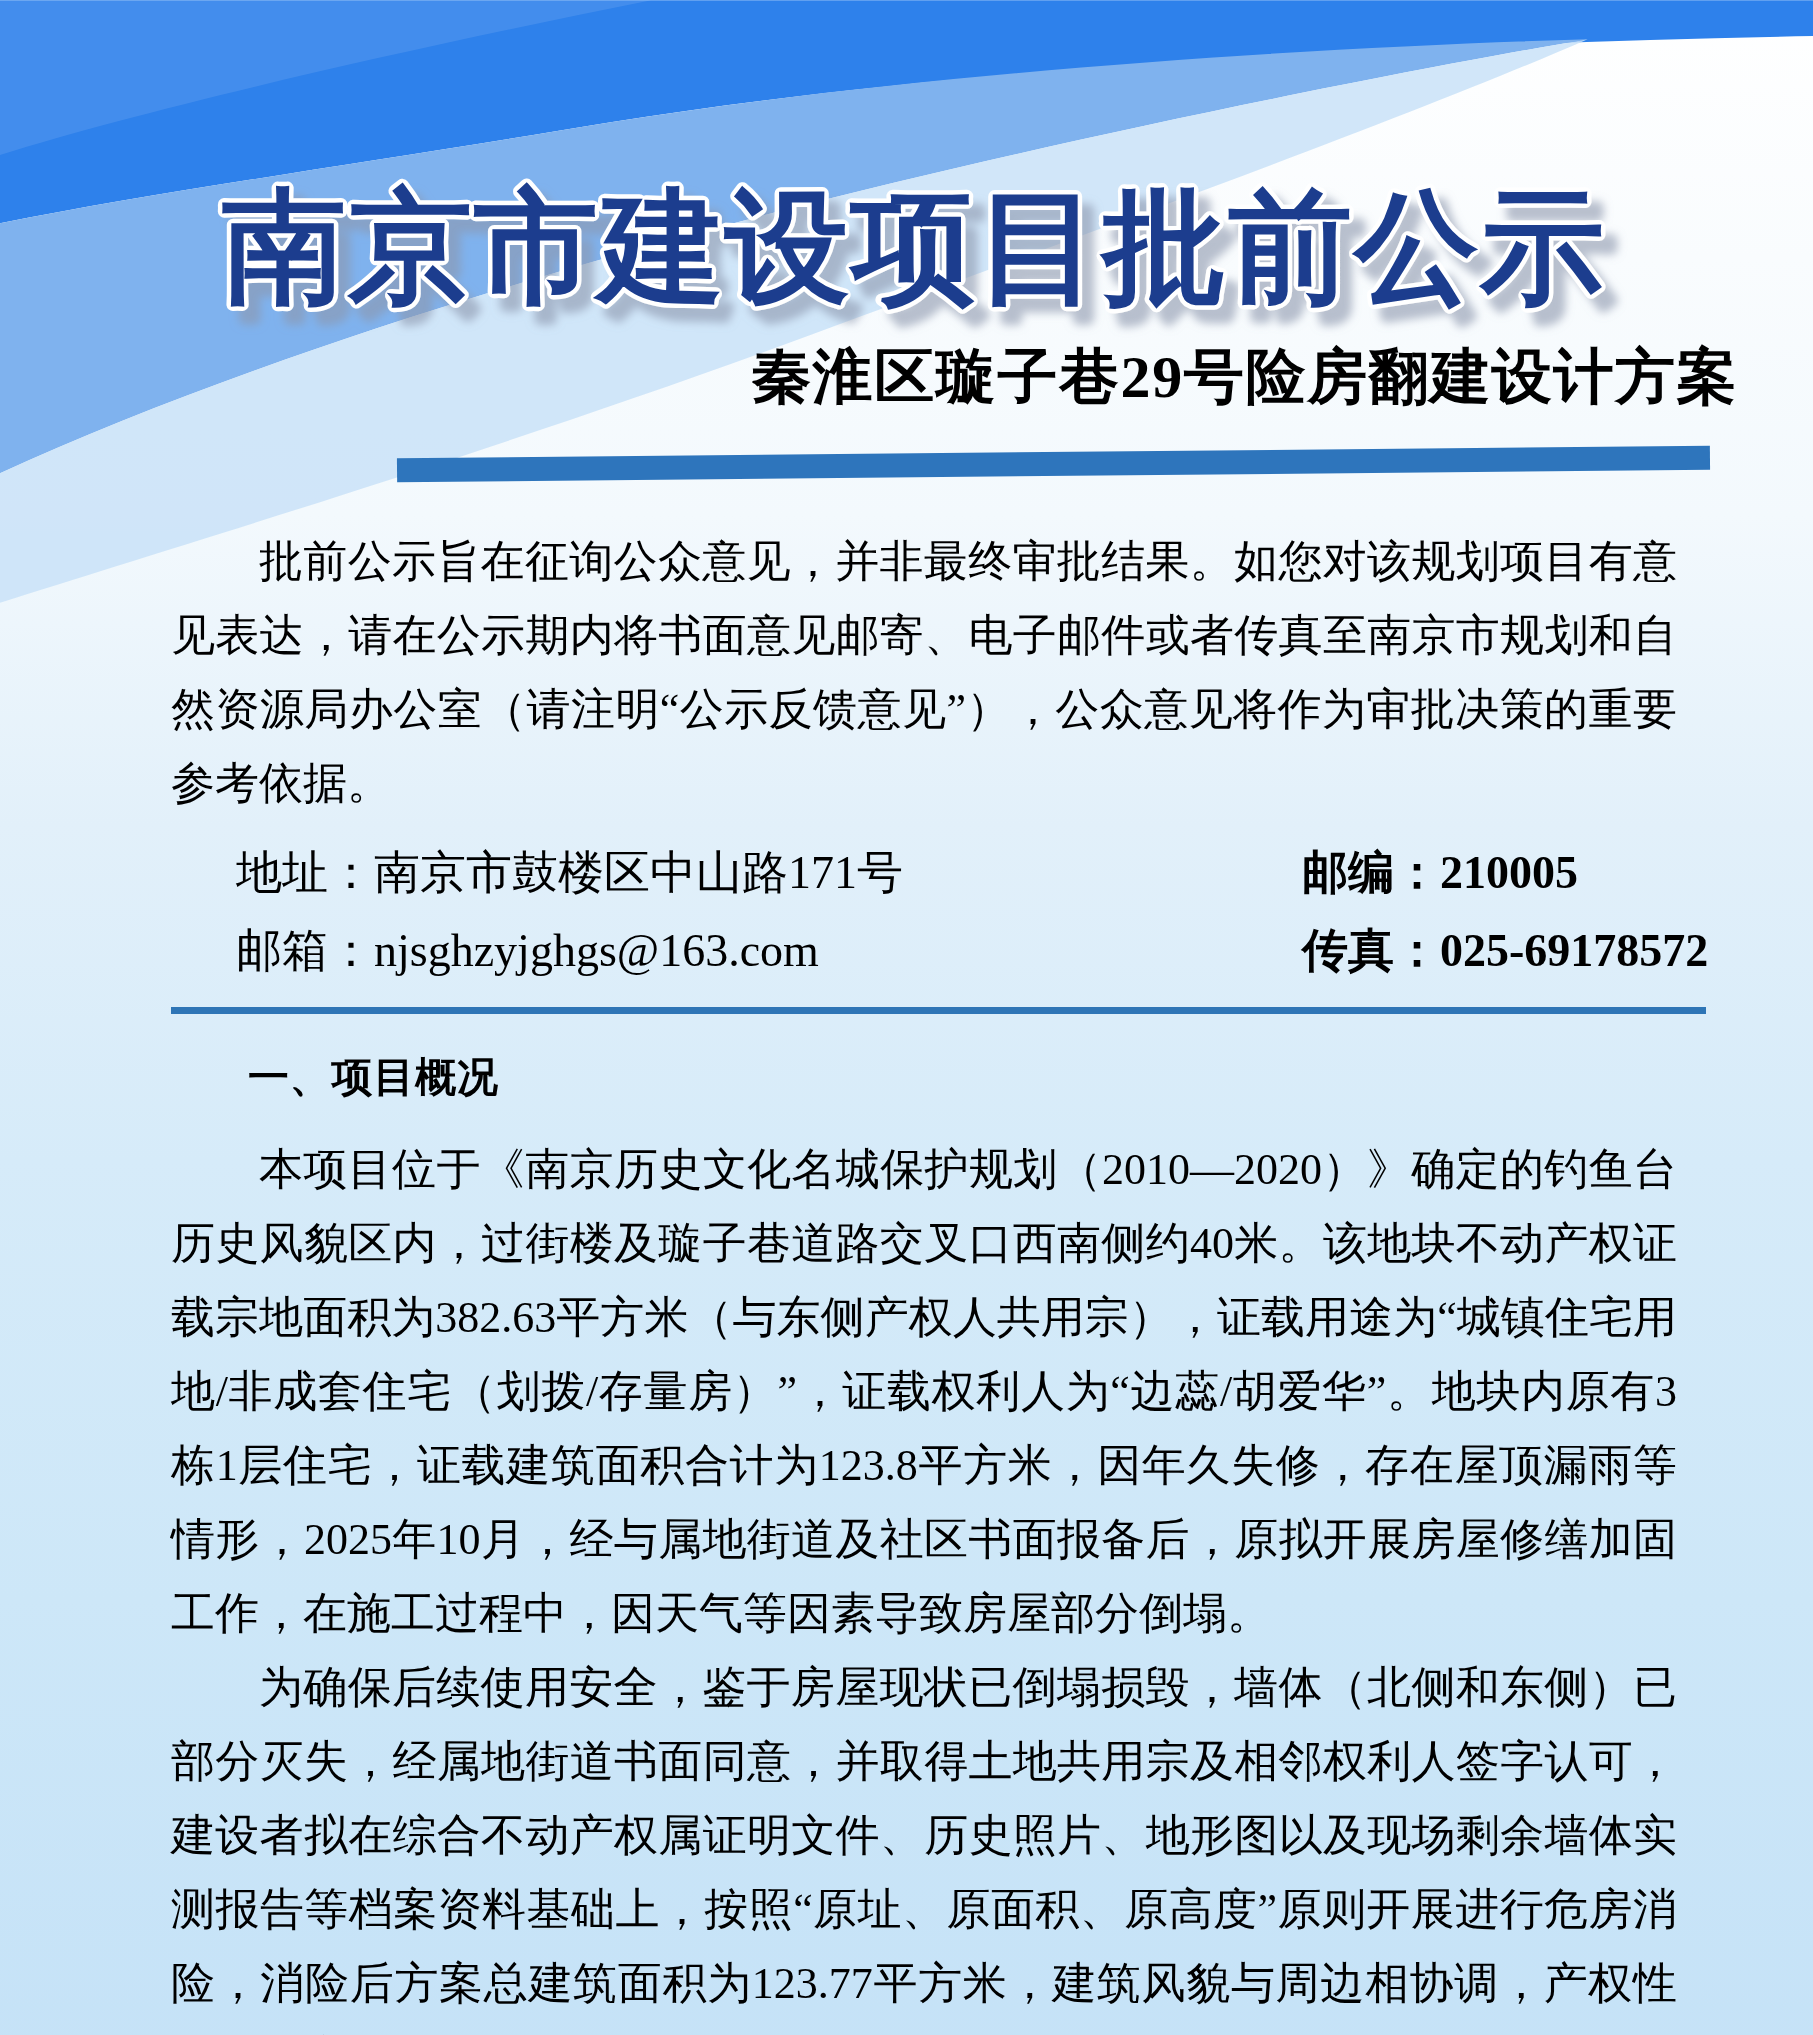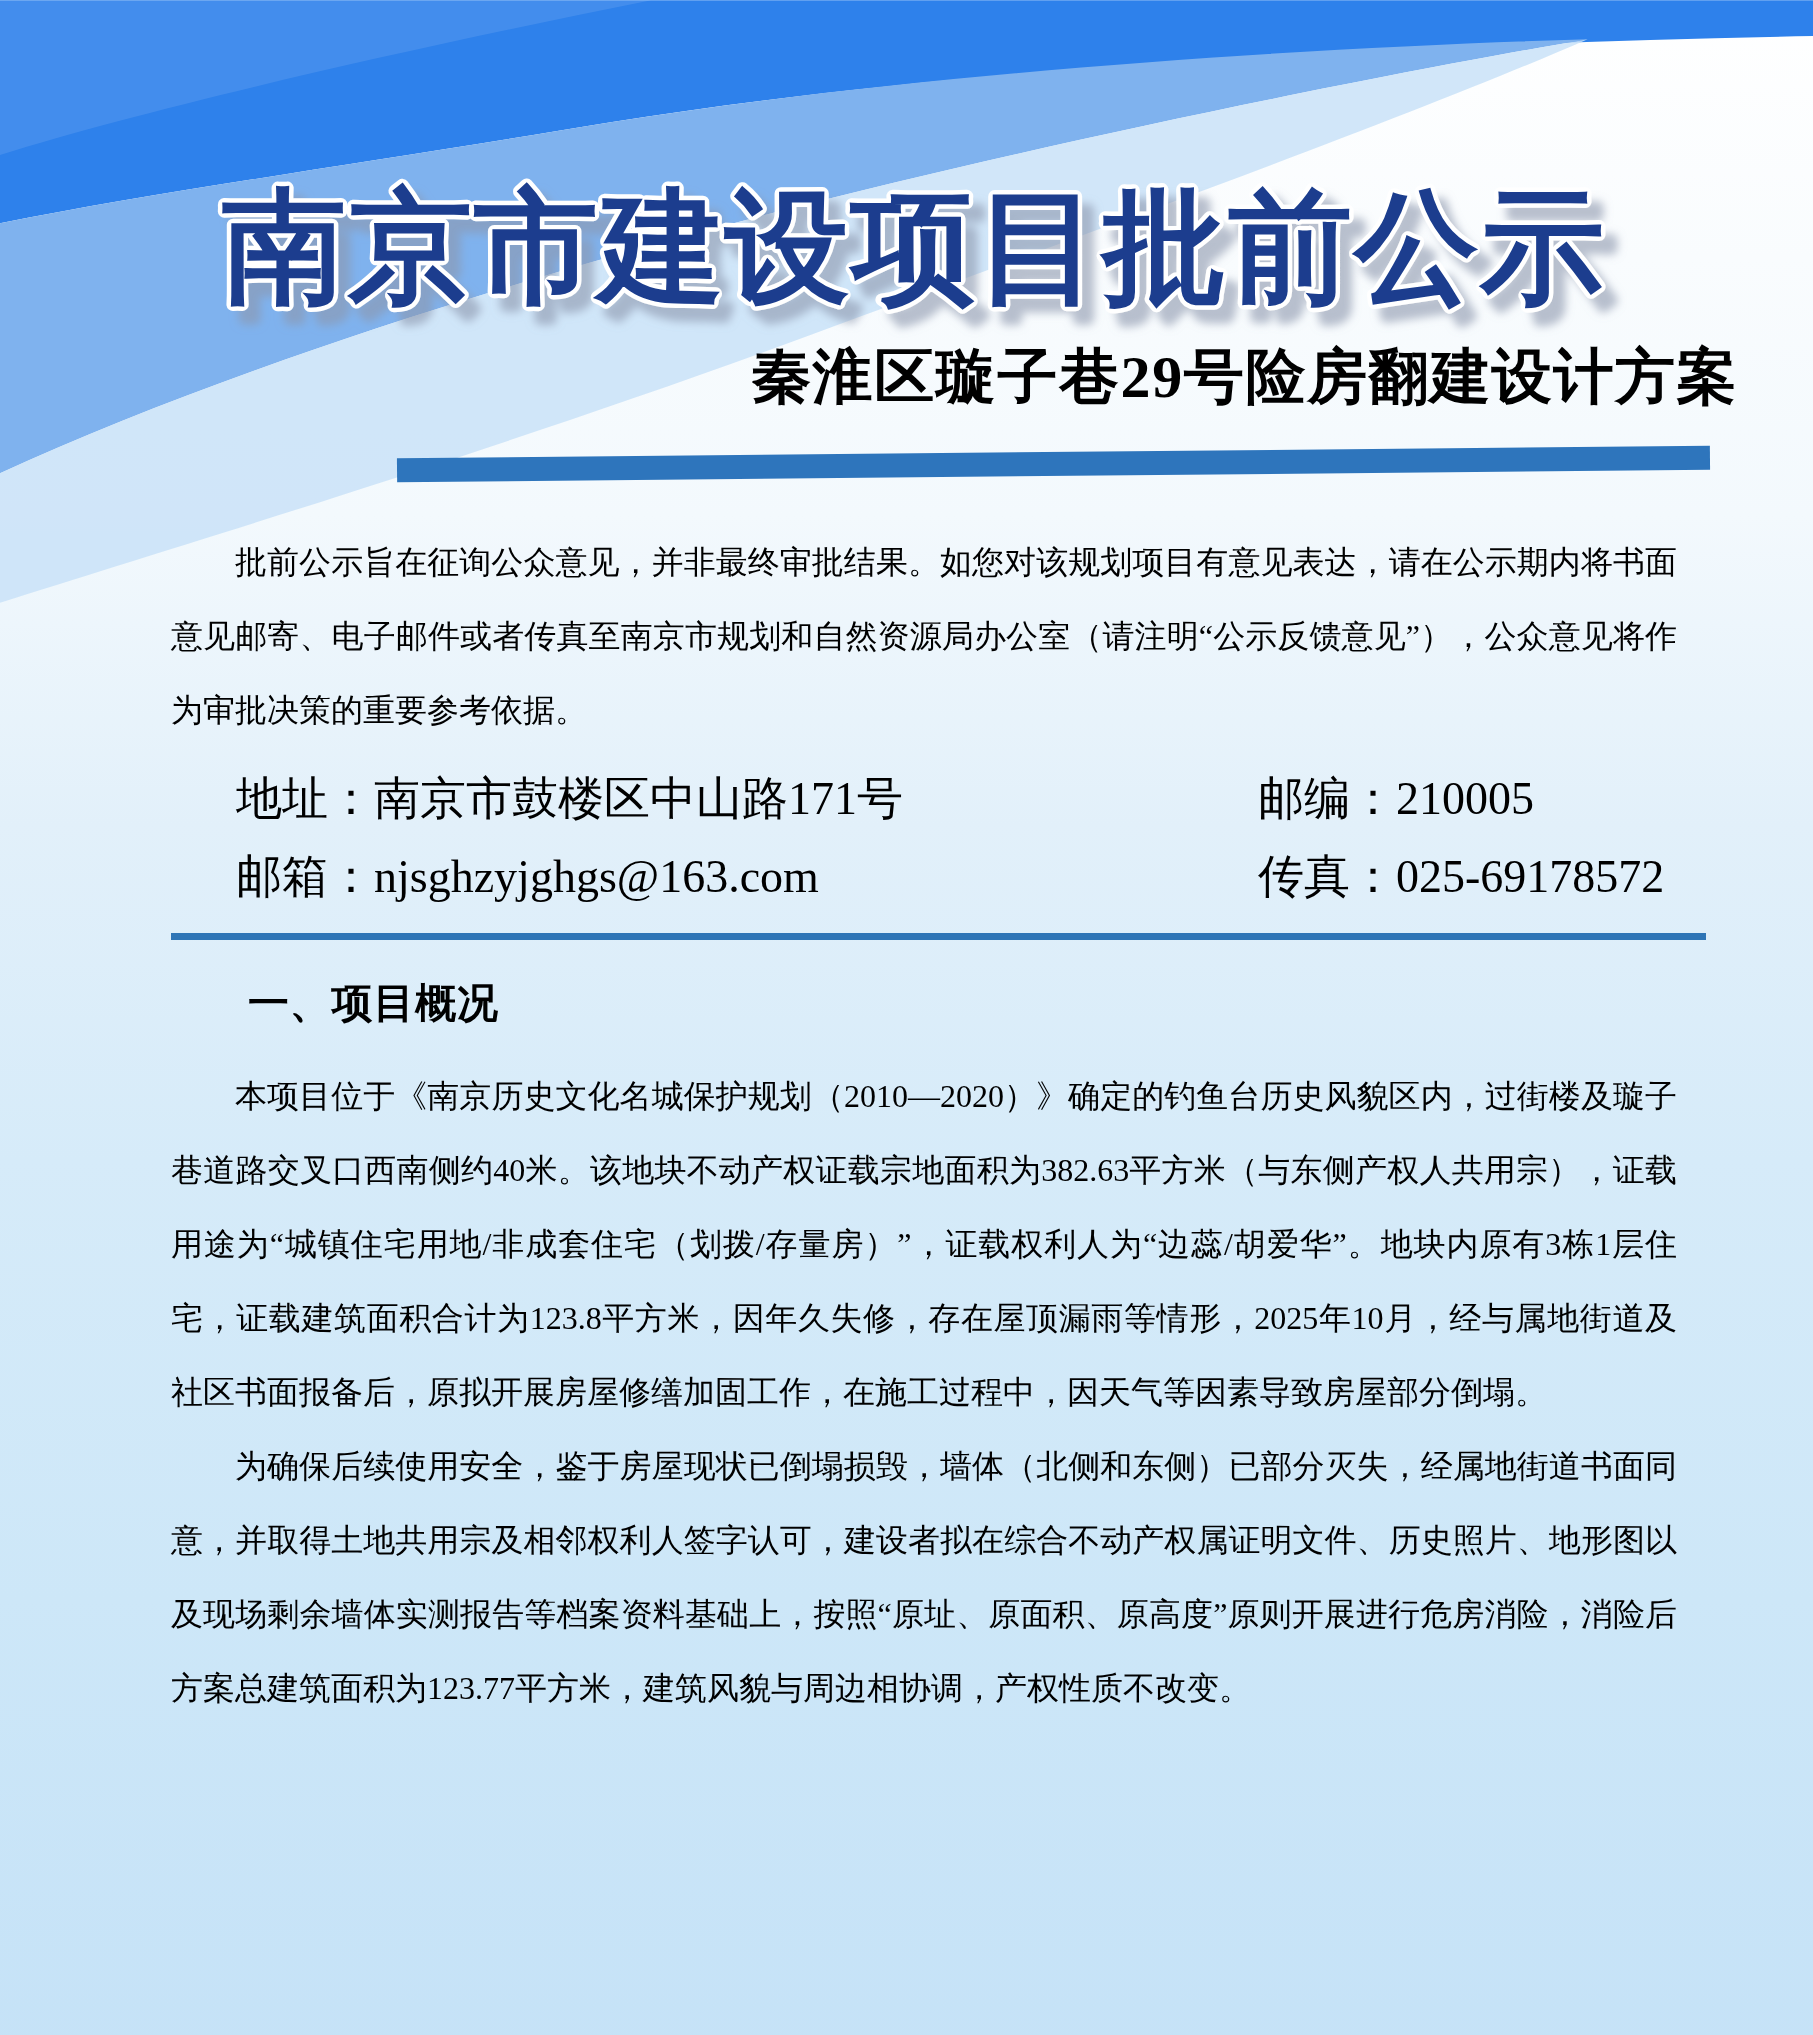--- a/index.html
+++ b/index.html
@@ -59,37 +59,38 @@
     font-size:45px;
     line-height:1.45;
     white-space:nowrap;
   }
   .lbl-bold{
     font-family:"Liberation Sans","DejaVu Sans",sans-serif;
     font-weight:bold;
   }
   .para{
     margin:0;
-    font-size:32px;
+    font-size:44px;
     line-height:74px;
     text-indent:2em;
     text-align:justify;
   }
   .contact-row{
     position:relative;
     margin-left:65px;
     margin-top:23.6px;
     font-size:46px;
     line-height:1.2;
     white-space:nowrap;
   }
   .contact-right{
     position:absolute;
-    left:1022px;
+    left:1066px;
     top:0;
+    font-weight:bold;
   }
   .divider{
     margin-top:28px;
     width:1535px;
     height:7px;
     background:#2e75b6;
   }
   .section-heading{
     margin:36px 0 28.5px 77px;
     font-size:41px;

